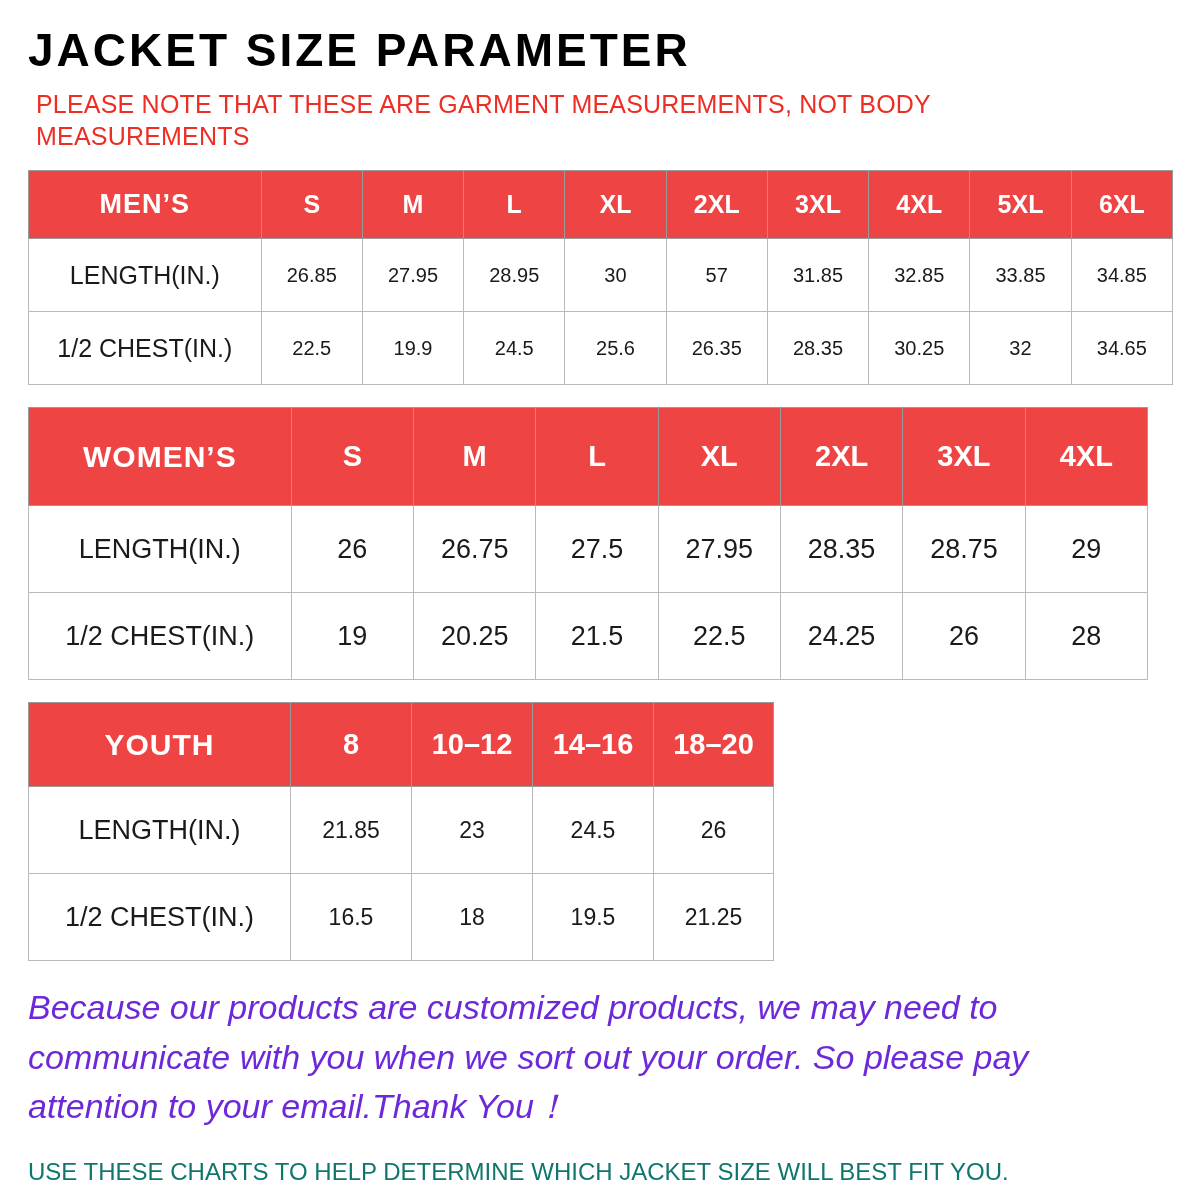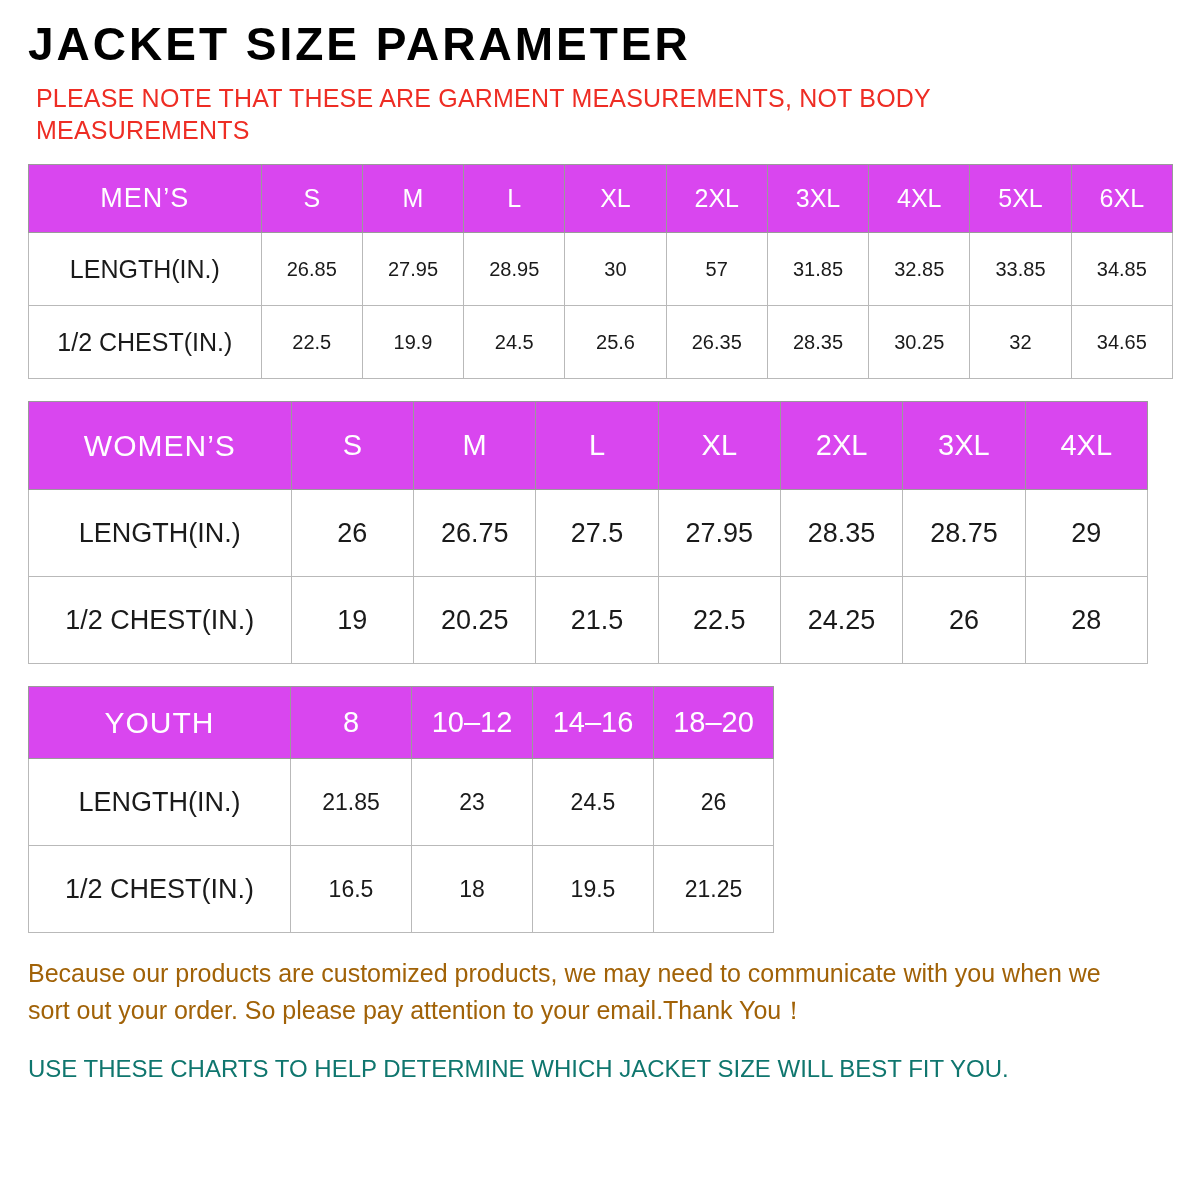--- a/index.html
+++ b/index.html
@@ -7,21 +7,21 @@
     margin: 0;
     padding: 0;
     width: 1200px;
     height: 1200px;
     background: #ffffff;
     font-family: "Liberation Sans", sans-serif;
   }
   .page {
     width: 1200px;
     height: 1200px;
-    padding: 20px 28px 0 28px;
+    padding: 26px 28px 0 28px;
     position: relative;
     overflow: hidden;
   }
   .title {
     font-size: 46px;
     font-weight: bold;
     letter-spacing: 3px;
     color: #000000;
     line-height: 1.05;
     margin: 0 0 14px 0;
@@ -43,49 +43,51 @@
   }
   td, th {
     border: 1px solid #b9b9b9;
     text-align: center;
     font-weight: normal;
     color: #1a1a1a;
     background: #ffffff;
     padding: 0;
   }
   .hdr td, .hdr th {
-    background: #d946ef;
+    background: #ef4444;
     color: #ffffff;
     border-color: #9a9a9a;
+    font-weight: bold;
   }
   
   #tbl-mens { width: 1145px; }
   #tbl-mens .hdr td { height: 68px; font-size: 25px; }
   #tbl-mens .hdr td:first-child { font-size: 27px; letter-spacing: 1px; }
   #tbl-mens tr:not(.hdr) td { height: 73px; font-size: 20px; }
   #tbl-mens tr:not(.hdr) td:first-child { font-size: 25px; }
   
   #tbl-womens { width: 1120px; }
-  #tbl-womens .hdr td { height: 88px; font-size: 29px; }
+  #tbl-womens .hdr td { height: 98px; font-size: 29px; }
   #tbl-womens .hdr td:first-child { font-size: 30px; letter-spacing: 1px; }
   #tbl-womens tr:not(.hdr) td { height: 87px; font-size: 27px; }
   #tbl-womens tr:not(.hdr) td:first-child { font-size: 27px; }
   
   #tbl-youth { width: 745px; }
-  #tbl-youth .hdr td { height: 72px; font-size: 29px; }
+  #tbl-youth .hdr td { height: 84px; font-size: 29px; }
   #tbl-youth .hdr td:first-child { font-size: 30px; letter-spacing: 1px; }
   #tbl-youth tr:not(.hdr) td { height: 87px; font-size: 23px; }
   #tbl-youth tr:not(.hdr) td:first-child { font-size: 27px; }
 
   .footer-red {
-    color: #a16207;
-    font-size: 25px;
+    color: #6d28d9;
+    font-size: 34px;
     line-height: 1.45;
     margin: 10px 0 0 0;
     max-width: 1120px;
+    font-style: italic;
   }
   .footer-red2 {
     color: #0f766e;
     font-size: 24px;
     line-height: 1.4;
     margin: 24px 0 0 0;
     max-width: 1120px;
   }
 </style>
 </head>

